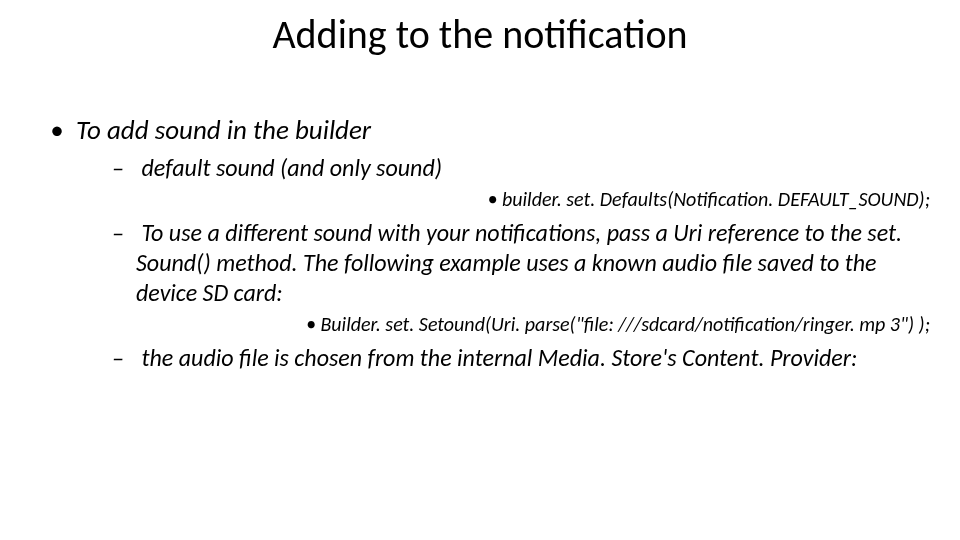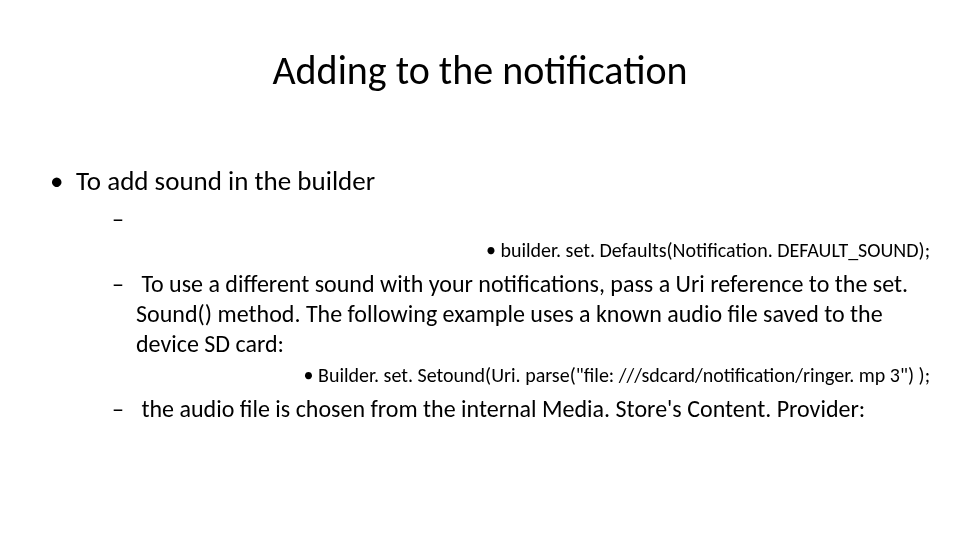--- a/index.html
+++ b/index.html
@@ -10,37 +10,37 @@
     background: #ffffff;
     font-family: Calibri, "Segoe UI", Arial, sans-serif;
     color: #000000;
     overflow: hidden;
   }
   .slide {
     position: relative;
     width: 960px;
     height: 396px;
     box-sizing: border-box;
-    margin-top: 36px;
   }
   .title {
     position: absolute;
     top: 10px;
     left: 0;
     right: 0;
     text-align: center;
     font-size: 40px;
     font-weight: 400;
     letter-spacing: 0px;
   }
   .body {
     position: absolute;
-    top: 128px;
+    top: 113px;
     left: 40px;
     right: 30px;
+    font-style: italic;
   }
   ul.l1 {
     list-style: none;
     margin: 0;
     padding: 0;
   }
   ul.l1 > li {
     font-size: 27px;
     line-height: 1.25;
     margin-bottom: 6px;
@@ -99,20 +99,21 @@
 <div class="slide">
 
   <div class="title">Adding to the notification</div>
 
   <div class="body">
     <ul class="l1">
       <li>
         <span>To add sound in the builder</span>
         <ul class="l2">
           <li>
+            <span>default sound  (and only sound)</span>
             <ul class="l3">
               <li>
                 <span>builder. set. Defaults(Notification. DEFAULT_SOUND);</span>
               </li>
             </ul>
           </li>
           <li>
             <span>To use a different sound with your notifications, pass a Uri reference to the set. Sound() method. The following example uses a known audio file saved to the device SD card:</span>
             <ul class="l3">
               <li>

